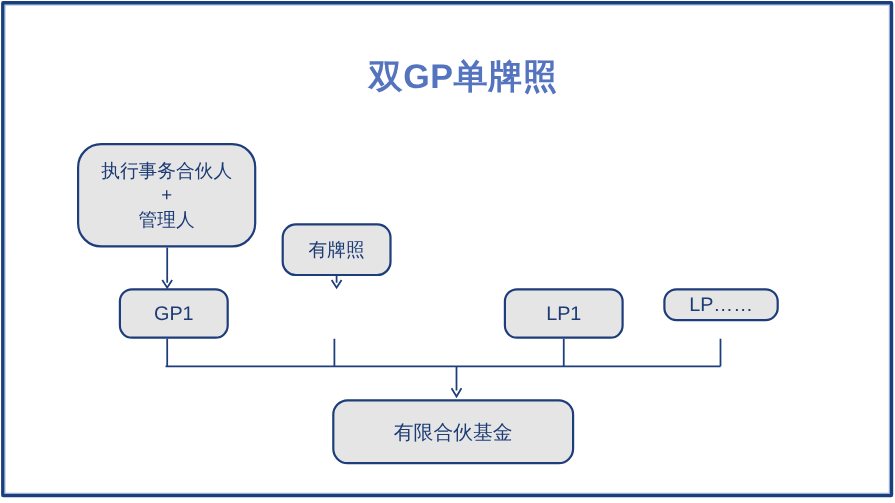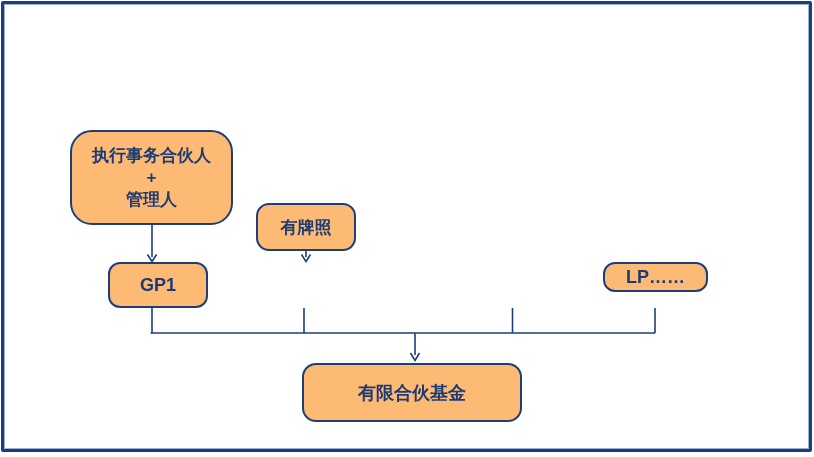--- a/index.html
+++ b/index.html
@@ -30,42 +30,43 @@
   .connectors path{
     stroke:var(--c-line,#1e3d7b);
     stroke-width:1.6;
     fill:none;
   }
   .node{
     position:absolute;
     box-sizing:border-box;
     border:2px solid var(--c-line,#1e3d7b);
     border-radius:12px;
-    background:#fdba74;
+    background:#e5e5e5;
     display:flex;align-items:center;justify-content:center;
-    font-weight:bold;
+    font-weight:normal;
     color:var(--c-text,#1c3a74);
     text-align:center;
   }
   #n-efp{left:70px;top:130px;width:163px;height:95px;border-radius:22px;font-size:17px;line-height:22px;white-space:pre-line;}
   #n-lic{left:256px;top:175px;width:100px;height:48px;border-radius:13px;font-size:17px;margin-top:28px;}
   #n-gp1{left:108px;top:262px;width:100px;height:46px;font-size:18px;}
   #n-gp2{left:255px;top:262px;width:98px;height:46px;font-size:18px;}
   #n-lp1{left:458px;top:262px;width:109px;height:46px;font-size:18px;}
   #n-lpm{left:603px;top:262px;width:105px;height:30px;font-size:18px;}
   #n-fund{left:302px;top:363px;width:220px;height:59px;border-radius:14px;font-size:18px;}
 </style>
 </head>
 <body>
 
 <div class="canvas">
 
   <div class="frame"></div>
 
   <div class="title">
+    <div>双GP单牌照</div>
   </div>
 
   <svg class="connectors" width="814" height="457" viewBox="0 0 814 457">
 
     <path d="M152 225 V257"></path>
     <path d="M147.5 254.5 L152 261.5 L156.5 254.5"></path>
 
     <path d="M306 223 V257"></path>
     <path d="M301.5 254.5 L306 261.5 L310.5 254.5"></path>
 
@@ -78,16 +79,17 @@
 
     <path d="M415 333 V355"></path>
     <path d="M410.5 353 L415 360.5 L419.5 353"></path>
   </svg>
 
   <div class="node" id="n-efp">执行事务合伙人
 +
 管理人</div>
   <div class="node" id="n-lic">有牌照</div>
   <div class="node" id="n-gp1">GP1</div>
+  <div class="node" id="n-lp1">LP1</div>
   <div class="node" id="n-lpm">LP……</div>
   <div class="node" id="n-fund">有限合伙基金</div>
 
 </div>
 
 </body></html>

